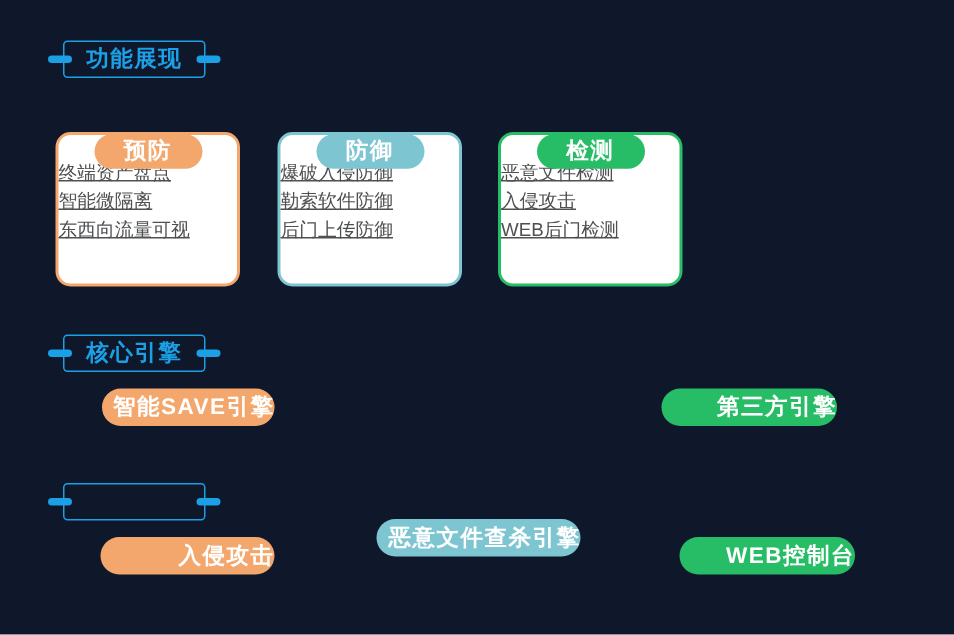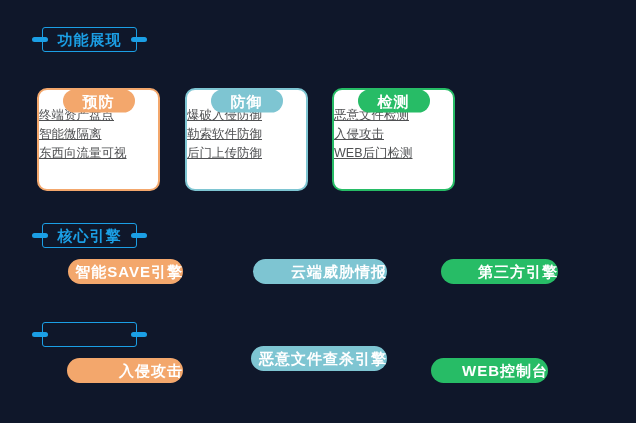--- a/index.html
+++ b/index.html
@@ -135,25 +135,24 @@
   </div>
 
 
   <div class="section-label" style="top:223px">
     <span class="dash dash-l"></span>
     <span>核心引擎</span>
     <span class="dash dash-r"></span>
   </div>
 
   <div class="row-pill c-orange" style="left:68px;top:259px;width:115px">智能SAVE引擎</div>
-  <div class="row-pill c-teal" style="left:253px;top:259px;width:134px">云端威胁情报</div>
   <div class="row-pill c-green" style="left:441px;top:259px;width:117px">第三方引擎</div>
 
   <div class="section-label" style="top:322px">
     <span class="dash dash-l"></span>
     <span class="dash dash-r"></span>
   </div>
 
   <div class="row-pill c-orange" style="left:67px;top:358px;width:116px">入侵攻击</div>
   <div class="row-pill c-teal" style="left:251px;top:346px;width:136px">恶意文件查杀引擎</div>
-  <div class="row-pill c-green" style="left:431px;top:358px;width:117px">WEB控制台</div>
+  <div class="row-pill c-green" style="left:453px;top:358px;width:117px">WEB控制台</div>
 
 </div>
 
 </body></html>

